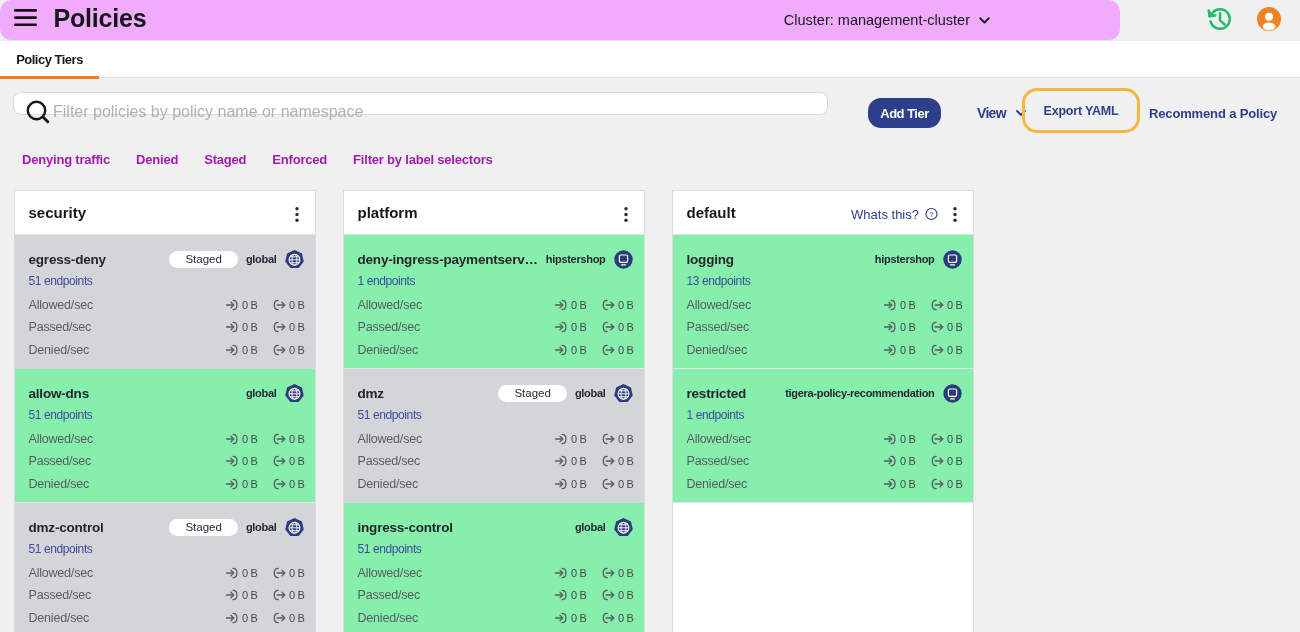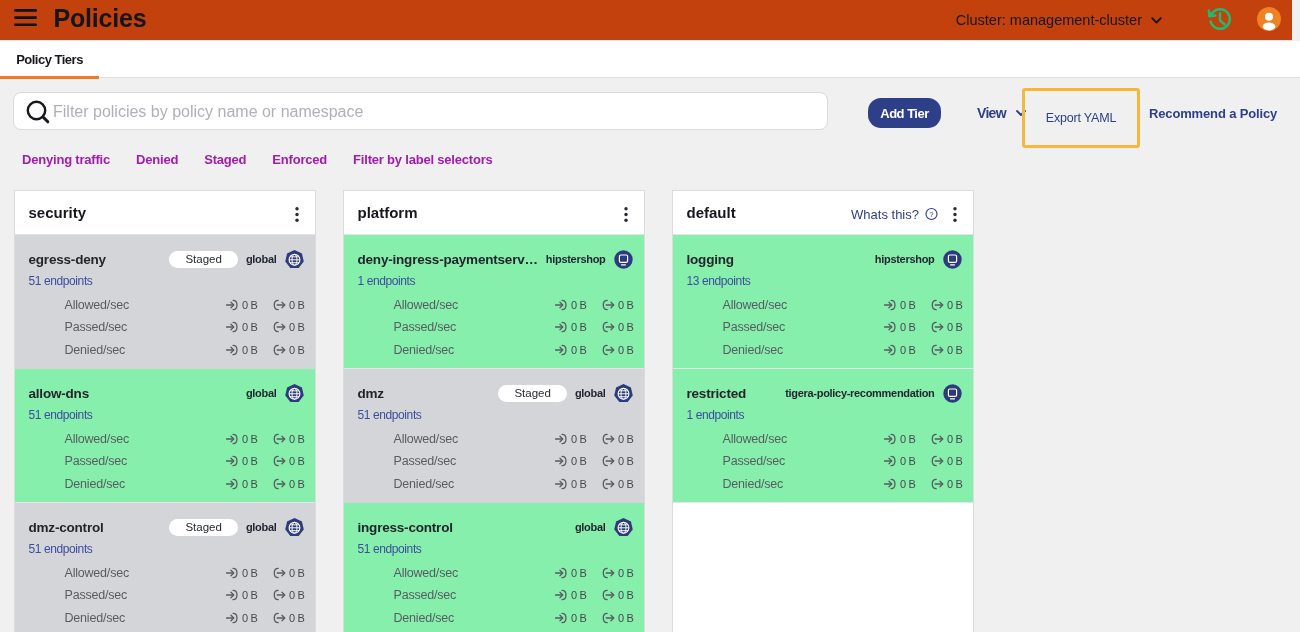--- a/index.html
+++ b/index.html
@@ -1,35 +1,35 @@
 <!DOCTYPE html>
 <html><head>
 <meta charset="utf-8">
 <style>
   * { margin:0; padding:0; box-sizing:border-box; }
   html,body { width:1300px; height:632px; overflow:hidden; font-family:"Liberation Sans", sans-serif; background:#f0f0f1; }
   .abs { position:absolute; }
 
   
-  .topbar { position:absolute; left:0; top:0; width:1292px; height:41px; background:#c2410c; border-bottom:1px solid #e4e4e6; }
+  .topbar { position:absolute; left:0; top:0; width:1120px; height:41px; background:#f0abfc; border-bottom:1px solid #e4e4e6;border-radius:12px; }
   .title { position:absolute; left:53.5px; top:4px; font-size:25px; font-weight:700; color:#15161a; letter-spacing:-0.2px; }
   .cluster { position:absolute; right:128px; top:0; height:40px; display:flex; align-items:center; gap:7px; font-size:14.5px; color:#17181c; }
 
   
   .tabs { position:absolute; left:0; top:41px; width:1300px; height:37px; background:#fff; border-bottom:1px solid #dfdfe2; }
   .tab1 { position:absolute; left:0; top:0; width:99px; height:37px; display:flex; align-items:center; justify-content:center; font-size:13px; font-weight:700; color:#17181c; letter-spacing:-0.5px; }
   .tab1underline { position:absolute; left:0; bottom:-1px; width:99px; height:3px; background:#ef7b23; }
   .tab2 { position:absolute; left:99px; top:0; width:115px; height:37px; display:flex; align-items:center; justify-content:center; font-size:13px; font-weight:700; color:#9b9ca3; letter-spacing:-0.5px; }
 
   
-  .search { position:absolute; left:13px; top:92px; width:815px; height:38px; background:#fff; border:1px solid #d9d9de; border-radius:8px; }
+  .search { position:absolute; left:13px; top:92px; width:815px; height:23px; background:#fff; border:1px solid #d9d9de; border-radius:8px; }
   .search .ph { position:absolute; left:39px; top:0; height:37px; display:flex; align-items:center; font-size:16px; color:#aeb1b8; }
   .btn-addtier { position:absolute; left:868px; top:98px; width:73px; height:30px; background:#2d3f88; color:#fff; border-radius:13px; font-size:13px; font-weight:700; letter-spacing:-0.5px; display:flex; align-items:center; justify-content:center; }
   .view { position:absolute; left:965px; top:98px; height:30px; display:flex; align-items:center; gap:9px; font-size:14px; font-weight:700; letter-spacing:-0.7px; color:#2d3f88;margin-left:12px; }
-  .export { position:absolute; left:1022px; top:88px; width:118px; height:60px; border:3px solid #f5b73d; border-radius:3px; display:flex; align-items:center; justify-content:center; font-size:12.5px; font-weight:400; letter-spacing:-0.2px; color:#2d3f88; }
+  .export { position:absolute; left:1022px; top:88px; width:118px; height:45px; border:3px solid #f5b73d; border-radius:15px; display:flex; align-items:center; justify-content:center; font-size:12.5px; font-weight:700; letter-spacing:-0.2px; color:#2d3f88; }
   .recommend { position:absolute; left:1149px; top:98px; height:30px; display:flex; align-items:center; font-size:13px; font-weight:700; letter-spacing:-0.15px; color:#2d3f88; }
 
   .filters { position:absolute; left:22px; top:152px; height:18px; display:flex; gap:26px; font-size:13px; font-weight:700; letter-spacing:-0.2px; color:#a21caf; }
 
   
   .cols { position:absolute; left:14px; top:190px; display:flex; gap:27px; }
   .col { width:302px; height:460px; background:#fff; border:1px solid #dcdcdf; }
   .colhead { height:44px; border-bottom:1px solid #e3e3e6; display:flex; align-items:center; padding:0 16px 0 13.5px; }
   .colhead .tname { font-size:15px; font-weight:700; color:#17181f; flex:1; }
   .colhead > svg { transform:translateY(1.5px); }
@@ -37,21 +37,21 @@
 
   .card { position:relative; height:134px; border-bottom:1px solid #e6e6e9; background:#86efac; }
   .card.gray { background:#d4d5d8; border-bottom:none; }
   .trow { position:absolute; left:13.5px; right:11.5px; top:0; height:48px; display:flex; align-items:center; }
   .pname { flex:1; min-width:0; white-space:nowrap; overflow:hidden; text-overflow:ellipsis; font-size:13.5px; font-weight:700; letter-spacing:-0.2px; color:#24252c; padding-right:6px; }
   .rcluster { display:flex; align-items:center; gap:8px; flex-shrink:0; }
   .pill { height:17px; padding:0 16px; background:#fff; border-radius:9px; font-size:11.5px; font-weight:400; color:#2a2b33; display:flex; align-items:center; }
   .ns { font-size:11px; font-weight:700; letter-spacing:-0.3px; color:#1f2430; }
   .ep { position:absolute; left:13.5px; top:38.5px; line-height:15px; font-size:12px; letter-spacing:-0.4px; color:#3e4c9f; }
   .mrow { position:absolute; left:0; width:100%; height:18px; }
-  .mrow .lbl { position:absolute; left:13.5px; top:1.5px; line-height:18px; font-size:12.5px; letter-spacing:-0.2px; color:#595c63;margin-left:36px; }
+  .mrow .lbl { position:absolute; left:13.5px; top:1.5px; line-height:18px; font-size:12.5px; letter-spacing:-0.2px; color:#595c63; }
   .mrow svg { position:absolute; top:4.5px; }
   .mrow .i1 { left:211px; }
   .mrow .v1 { position:absolute; left:227px; top:1.5px; line-height:18px; font-size:11px; letter-spacing:-0.3px; color:#46494f; }
   .mrow .i2 { left:258px; }
   .mrow .v2 { position:absolute; left:274px; top:1.5px; line-height:18px; font-size:11px; letter-spacing:-0.3px; color:#46494f; }
   .r1 { top:59px; } .r2 { top:81px; } .r3 { top:104px; }
 </style>
 </head>
 <body>
 

